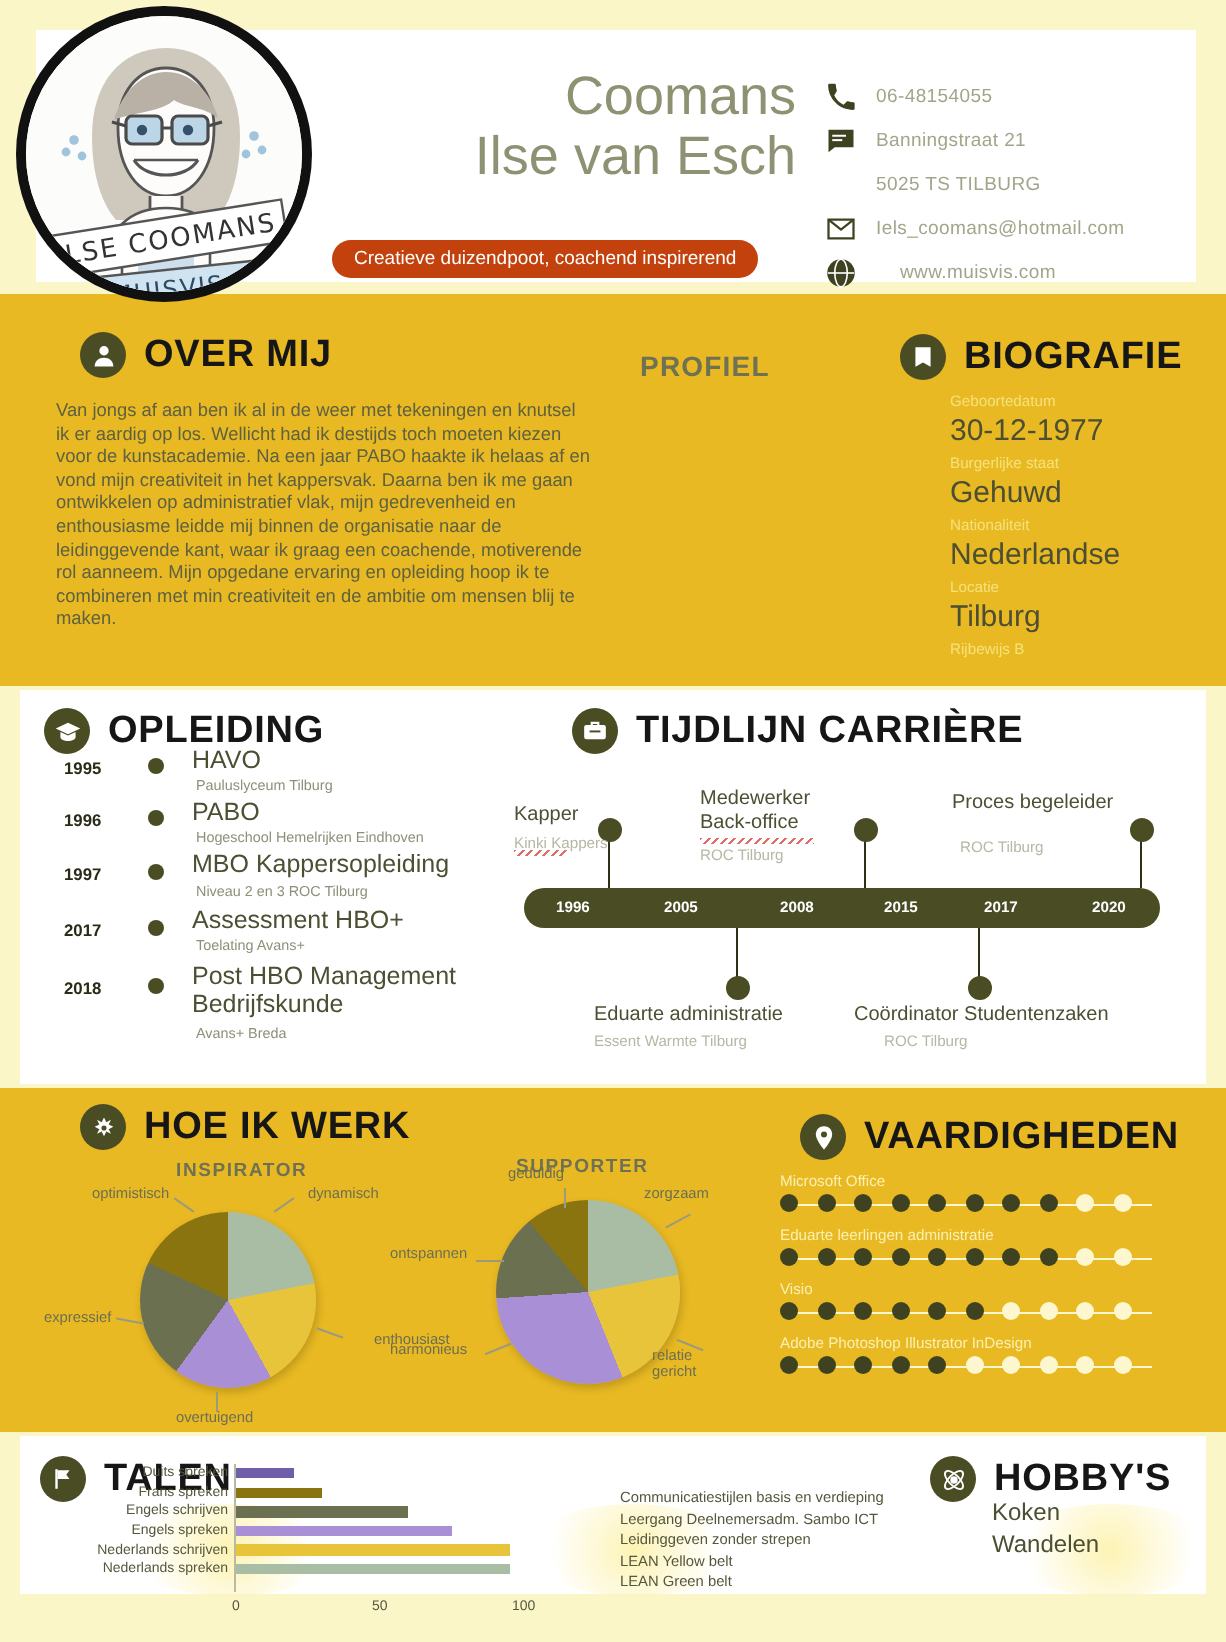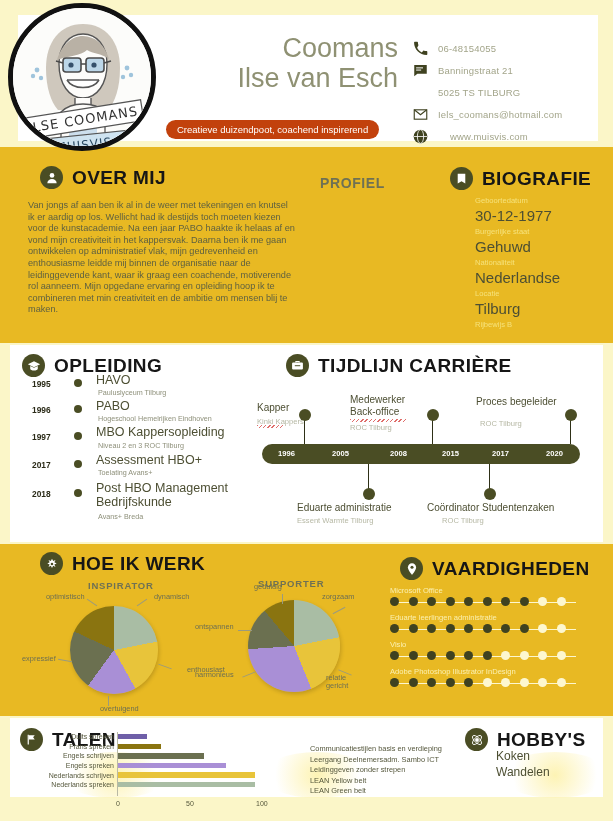--- a/index.html
+++ b/index.html
@@ -383,21 +383,21 @@
         #a9bda4 0deg 79deg,
         #e8c43a 79deg 151deg,
         #a98fd6 151deg 216deg,
         #6b7050 216deg 295deg,
         #8a7410 295deg 360deg);"></div>
     <div class="pleader" style="left:66px; top:-4px; width:12px; height:1px; transform:rotate(-35deg);"></div>
     <div class="plabel" style="left:84px; top:-14px;">dynamisch</div>
     <div class="pleader" style="left:88px; top:60px; width:14px; height:1px; transform:rotate(20deg);"></div>
     <div class="plabel" style="left:117px; top:59px;">enthousiast</div>
     <div class="pleader" style="left:38px; top:90px; width:1px; height:10px;"></div>
-    <div class="plabel" style="left:30px; top:98px;">overtuigend</div>
+    <div class="plabel" style="left:18px; top:98px;">overtuigend</div>
     <div class="pleader" style="left:-12px; top:54px; width:14px; height:1px; transform:rotate(10deg);"></div>
     <div class="plabel" style="left:-48px; top:48px;">expressief</div>
     <div class="pleader" style="left:16px; top:-4px; width:12px; height:1px; transform:rotate(35deg);"></div>
     <div class="plabel" style="left:-24px; top:-14px;">optimistisch</div>
   </div>
 
   <div class="pie-cap" style="left:258px; top:578px;">SUPPORTER</div>
   <div id="pie-supp">
     <div class="pie" style="width:92px;height:92px;
       background:conic-gradient(from 0deg,

